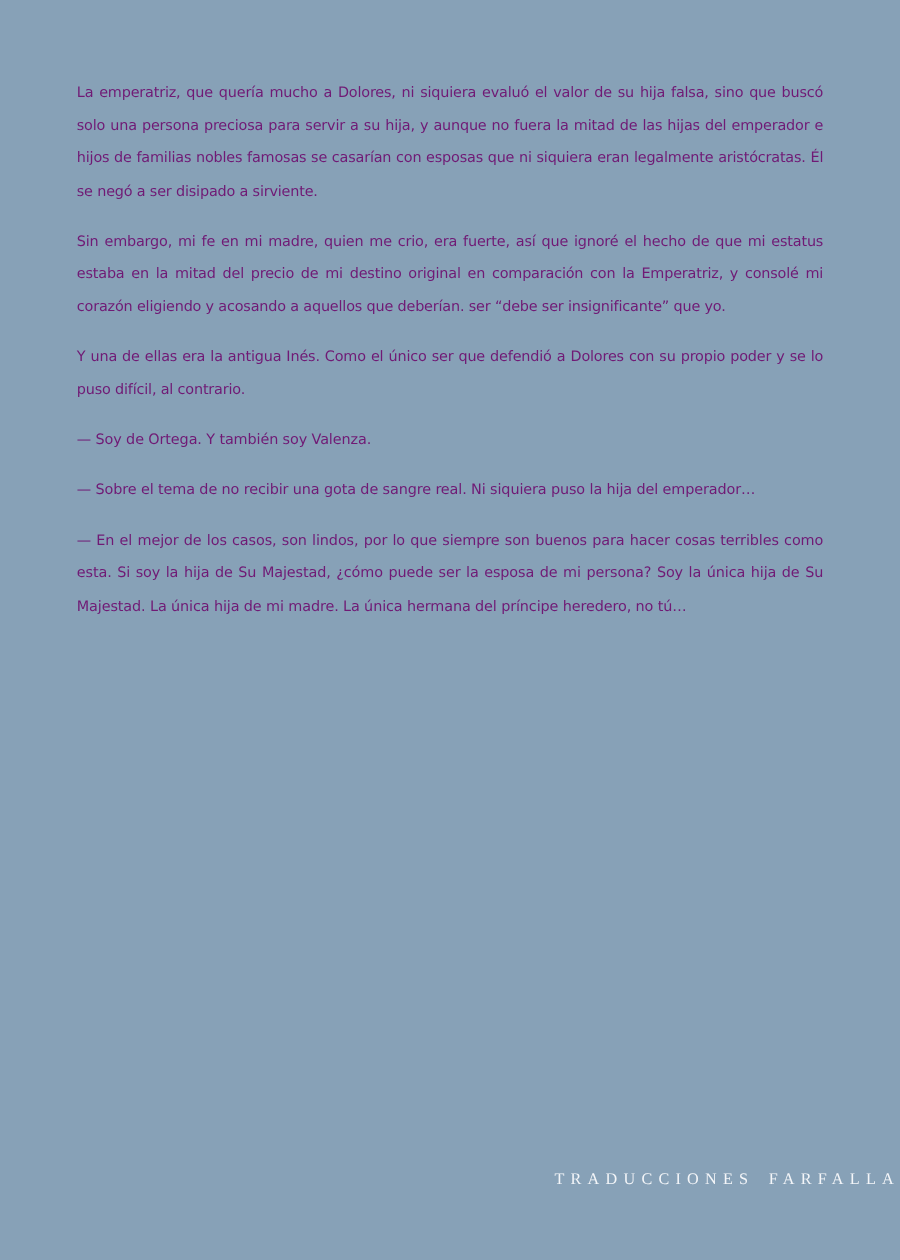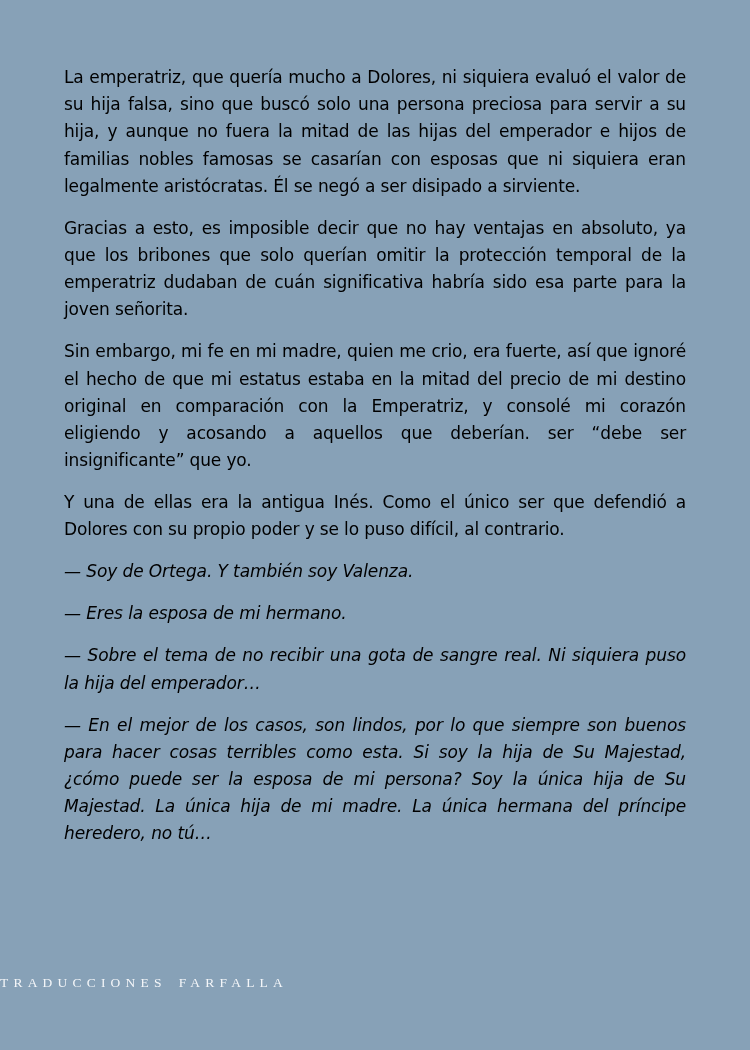--- a/index.html
+++ b/index.html
@@ -11,62 +11,59 @@
       height: 1050px;
       background: #87a1b7;
       overflow: hidden;
       position: relative;
     }
     .page {
       position: absolute;
       left: 64px;
       top: 64px;
       width: 622px;
-      color: #000000;
+      color: #701a75;
       font-family: "DejaVu Sans", sans-serif;
-      font-size: 17px;
+      font-size: 12px;
       line-height: 27.2px;
       letter-spacing: -0.15px;
     }
     .para {
       margin: 0 0 14.8px 0;
       text-align: justify;
       text-align-last: left;
       hyphens: none;
     }
     .para.dialogue {
-      font-style: italic;
       font-family: "DejaVu Sans", sans-serif;
       letter-spacing: -0.1px;
     }
     .footer {
       position: absolute;
       left: 0;
       right: 0;
       top: 975px;
-      text-align: left;
+      text-align: right;
       font-family: "Liberation Serif", "DejaVu Serif", serif;
       font-size: 13.5px;
       letter-spacing: 5.2px;
       color: #f4f6f9;
     }
     .footer .gap {
       display: inline-block;
       width: 12px;
     }
   </style>
 </head>
 <body>
 
 <div class="page">
   <p class="para">La emperatriz, que quería mucho a Dolores, ni siquiera evaluó el valor de su hija falsa, sino que buscó solo una persona preciosa para servir a su hija, y aunque no fuera la mitad de las hijas del emperador e hijos de familias nobles famosas se casarían con esposas que ni siquiera eran legalmente aristócratas. Él se negó a ser disipado a sirviente.</p>
-  <p class="para">Gracias a esto, es imposible decir que no hay ventajas en absoluto, ya que los bribones que solo querían omitir la protección temporal de la emperatriz dudaban de cuán significativa habría sido esa parte para la joven señorita.</p>
   <p class="para">Sin embargo, mi fe en mi madre, quien me crio, era fuerte, así que ignoré el hecho de que mi estatus estaba en la mitad del precio de mi destino original en comparación con la Emperatriz, y consolé mi corazón eligiendo y acosando a aquellos que deberían. ser “debe ser insignificante” que yo.</p>
   <p class="para">Y una de ellas era la antigua Inés. Como el único ser que defendió a Dolores con su propio poder y se lo puso difícil, al contrario.</p>
   <p class="para dialogue">— Soy de Ortega. Y también soy Valenza.</p>
-  <p class="para dialogue">— Eres la esposa de mi hermano.</p>
   <p class="para dialogue">— Sobre el tema de no recibir una gota de sangre real. Ni siquiera puso la hija del emperador…</p>
   <p class="para dialogue">— En el mejor de los casos, son lindos, por lo que siempre son buenos para hacer cosas terribles como esta. Si soy la hija de Su Majestad, ¿cómo puede ser la esposa de mi persona? Soy la única hija de Su Majestad. La única hija de mi madre. La única hermana del príncipe heredero, no tú…</p>
 </div>
 
 <div class="footer">
   <span>TRADUCCIONES</span><span class="gap"></span><span>FARFALLA</span>
 </div>
 
 </body></html>

